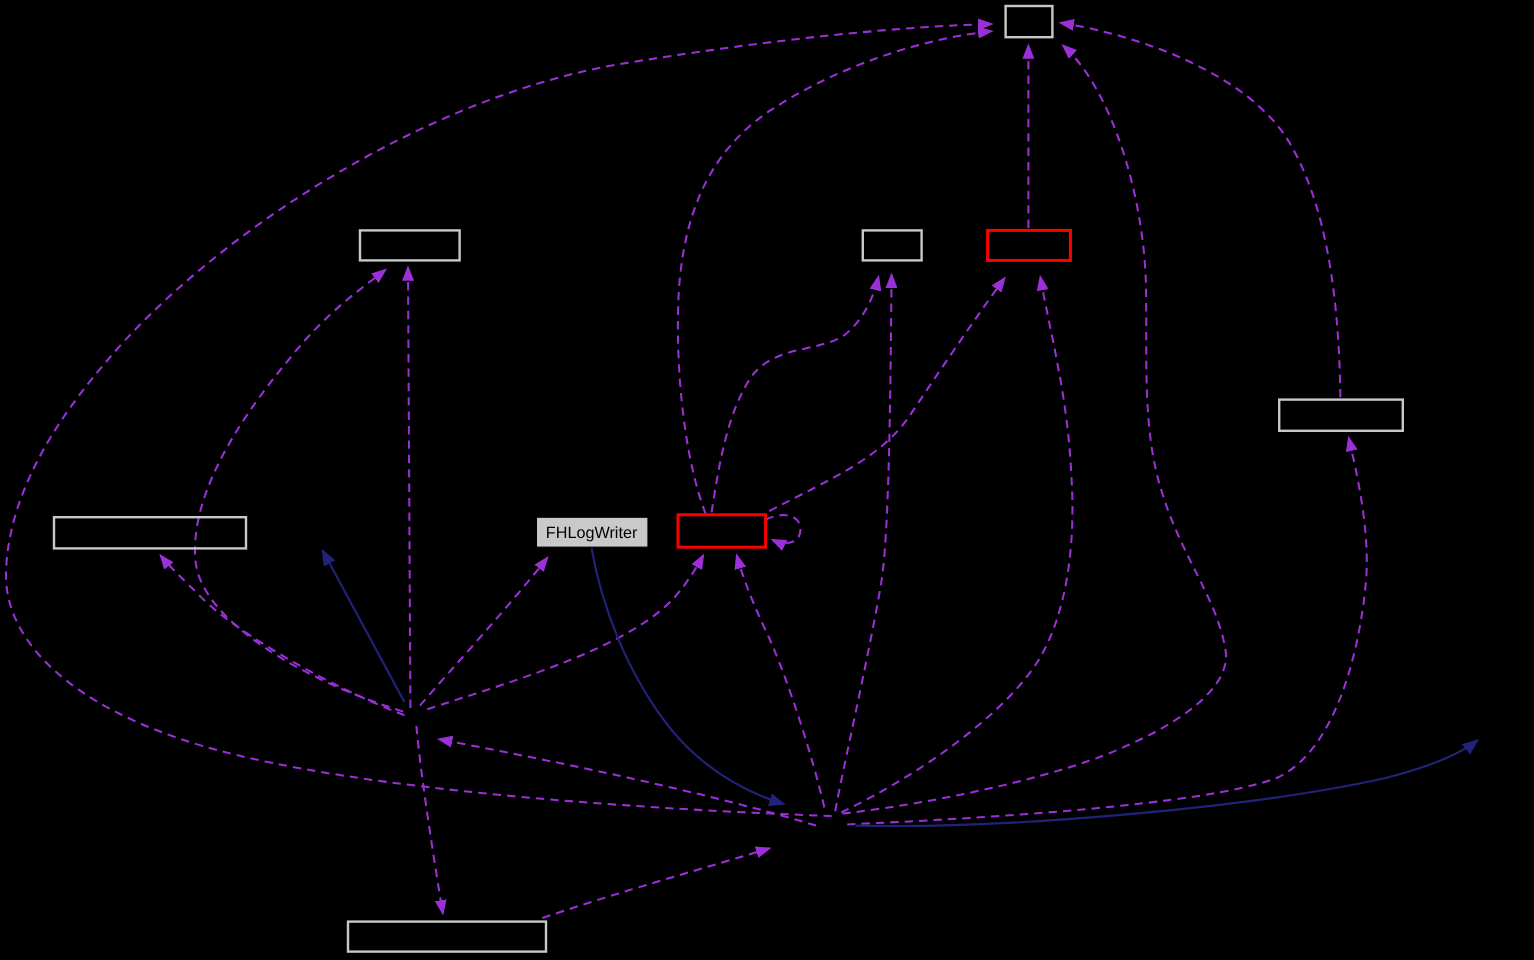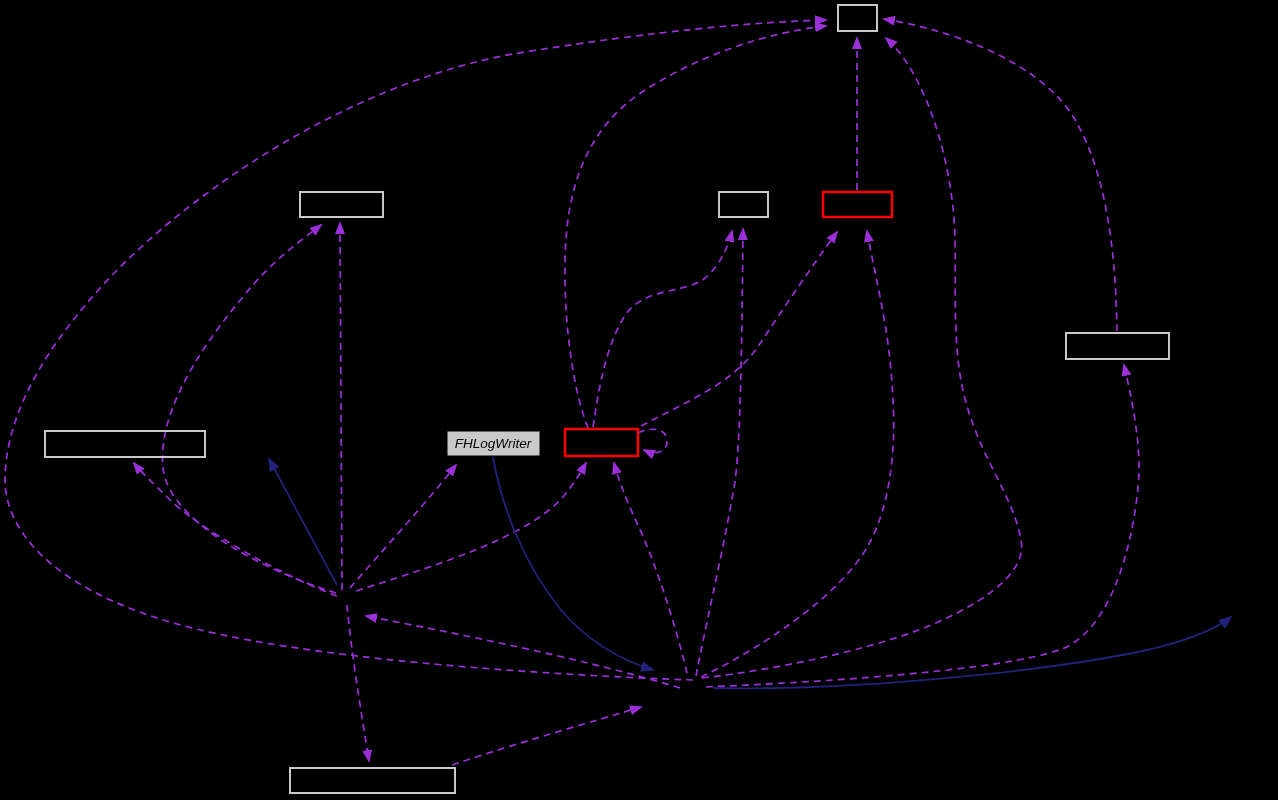--- a/index.html
+++ b/index.html
@@ -1,16 +1,16 @@
 <!DOCTYPE html>
 <html style="--bg: #000000; --edge-dashed: #9b30d9; --edge-solid: #22227a; --node-border: #c8c8c8; --node-hl: #ff0000; --labelnode-bg: #c9c9c9; --labelnode-text: #000000;"><head>
 <meta charset="utf-8">
 <style>
   html,body{margin:0;padding:0;background:var(--bg,#000);}
-  .stage{width:1278px;height:800px;position:relative;background:var(--bg,#000);overflow:hidden;font-style:italic;}
+  .stage{width:1278px;height:800px;position:relative;background:var(--bg,#000);overflow:hidden;}
   svg{display:block}
   .edge{fill:none;stroke:var(--edge-dashed,#9b30d9);stroke-width:1.7;stroke-dasharray:7 5;}
   .edge.solid{stroke:var(--edge-solid,#22227a);stroke-dasharray:none;stroke-width:1.8;}
   .node{fill:none;stroke:var(--node-border,#c8c8c8);stroke-width:2;}
   .node.hl{stroke:var(--node-hl,#ff0000);stroke-width:2.5;}
   .labelnode{fill:var(--labelnode-bg,#c9c9c9);stroke:#000;stroke-width:1;}
   .labelnode-text{font-family:"Liberation Sans",sans-serif;font-size:13.5px;fill:var(--labelnode-text,#000);}
   .mk-p{fill:var(--edge-dashed,#9b30d9);}
   .mk-b{fill:var(--edge-solid,#22227a);}
 </style>

